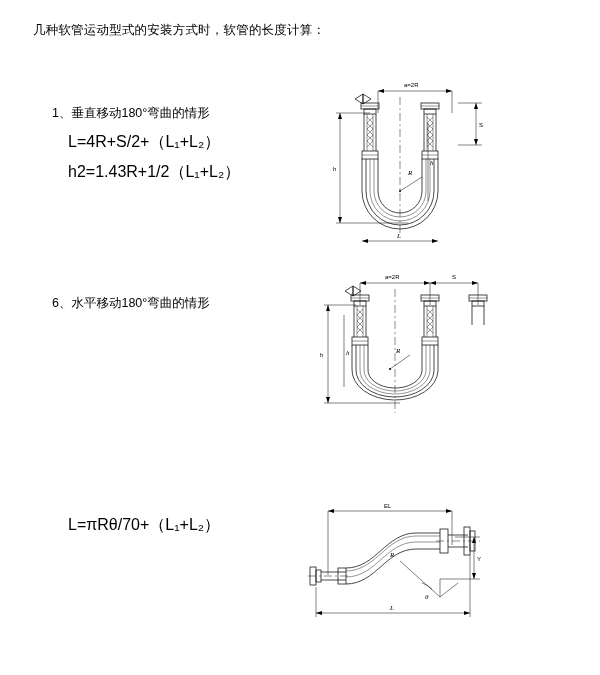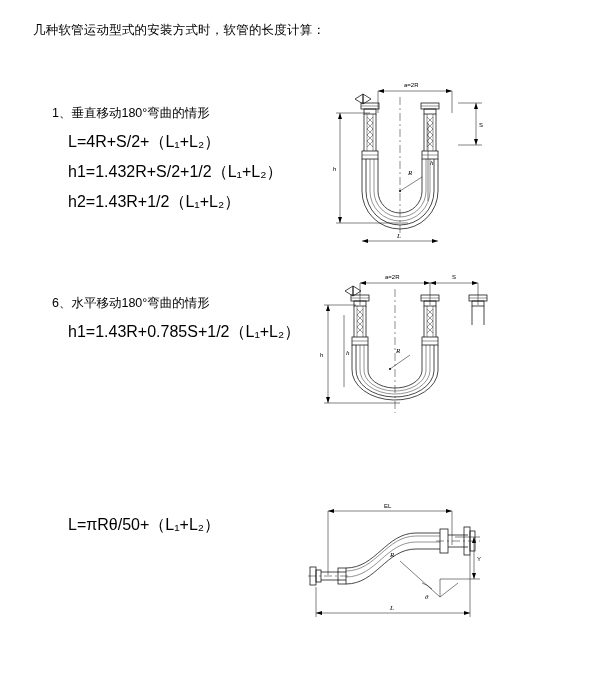--- a/index.html
+++ b/index.html
@@ -76,21 +76,20 @@
 <body>
 
 <div class="page">
 
   <div class="intro">几种软管运动型式的安装方式时，软管的长度计算：</div>
 
   <div class="section sec1">
     <div class="sec-text">
       <div class="sec-title">1、垂直移动180°弯曲的情形</div>
       <div class="formula">L=4R+S/2+（L₁+L₂）</div>
-      <div class="formula">h1=1.432R+S/2+1/2（L₁+L₂）</div>
       <div class="formula">h2=1.43R+1/2（L₁+L₂）</div>
     </div>
 
     <div class="sec-figure fig1">
       <svg width="200" height="195" viewBox="0 0 200 195">
 
         <line class="dim" x1="78" y1="18" x2="152" y2="18"></line>
         <path class="fl" d="M78 18 l6 -2 v4 z"></path>
         <path class="fl" d="M152 18 l-6 -2 v4 z"></path>
         <text class="lbl" x="104" y="14">a=2R</text>
@@ -182,21 +181,20 @@
         <text class="lbl-i" x="97" y="165">L</text>
 
         <line class="ctr" x1="100" y1="24" x2="100" y2="162"></line>
       </svg>
     </div>
   </div>
 
   <div class="section sec2">
     <div class="sec-text">
       <div class="sec-title">6、水平移动180°弯曲的情形</div>
-      <div class="formula">h1=1.43R+0.785S+1/2（L₁+L₂）</div>
     </div>
 
     <div class="sec-figure fig2">
       <svg width="200" height="185" viewBox="0 0 200 185">
 
         <line class="dim" x1="60" y1="20" x2="130" y2="20"></line>
         <path class="fl" d="M60 20 l6 -2 v4 z"></path>
         <path class="fl" d="M130 20 l-6 -2 v4 z"></path>
         <text class="lbl" x="85" y="16">a=2R</text>
 
@@ -278,21 +276,21 @@
         <text class="lbl-i" x="96" y="90">R</text>
         <circle class="fl" cx="90" cy="106" r="1"></circle>
 
         <line class="ctr" x1="95" y1="26" x2="95" y2="150"></line>
       </svg>
     </div>
   </div>
 
   <div class="section sec3">
     <div class="sec-text">
-      <div class="formula">L=πRθ/50+（L₁+L₂）</div>
+      <div class="formula">L=πRθ/70+（L₁+L₂）</div>
     </div>
 
     <div class="sec-figure fig3">
       <svg width="210" height="130" viewBox="0 0 210 130">
 
         <line class="dim" x1="38" y1="14" x2="162" y2="14"></line>
         <path class="fl" d="M38 14 l6 -2 v4 z"></path>
         <path class="fl" d="M162 14 l-6 -2 v4 z"></path>
         <text class="lbl" x="94" y="11">EL</text>
         <line class="dim" x1="38" y1="14" x2="38" y2="78"></line>

